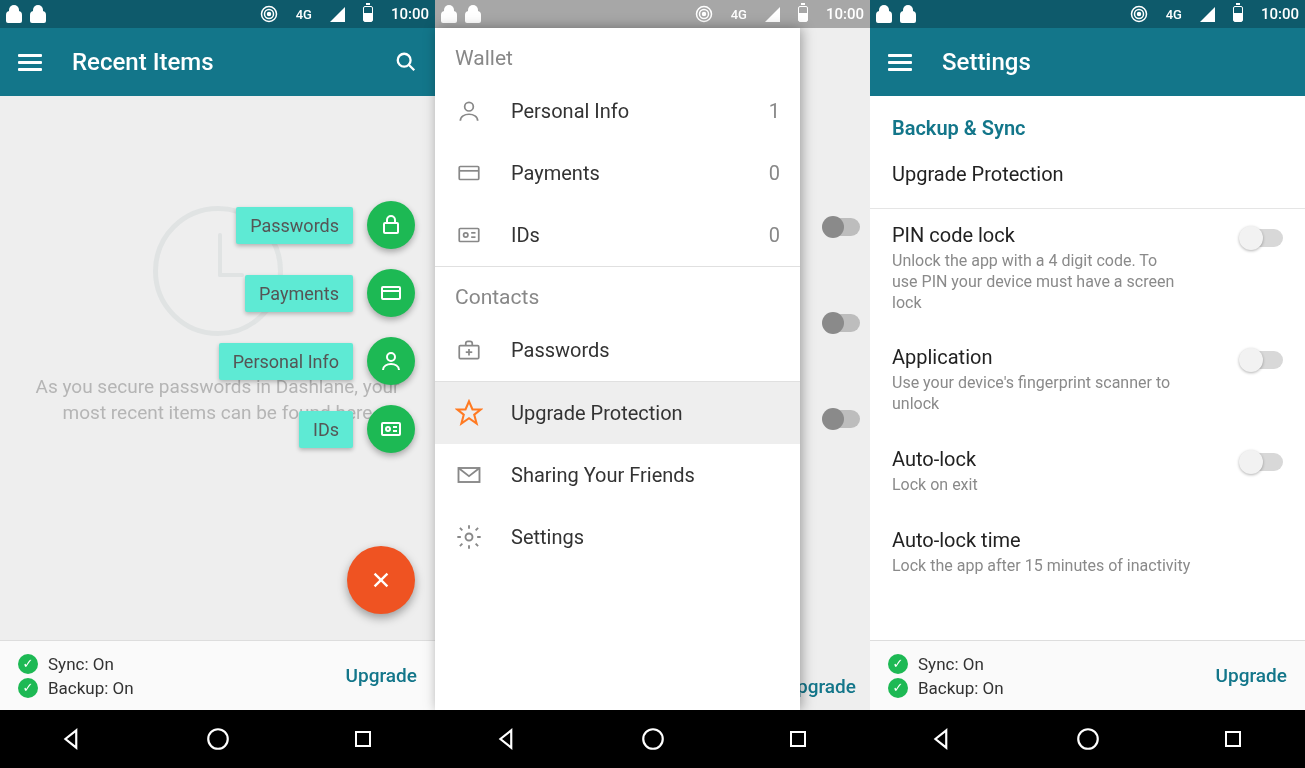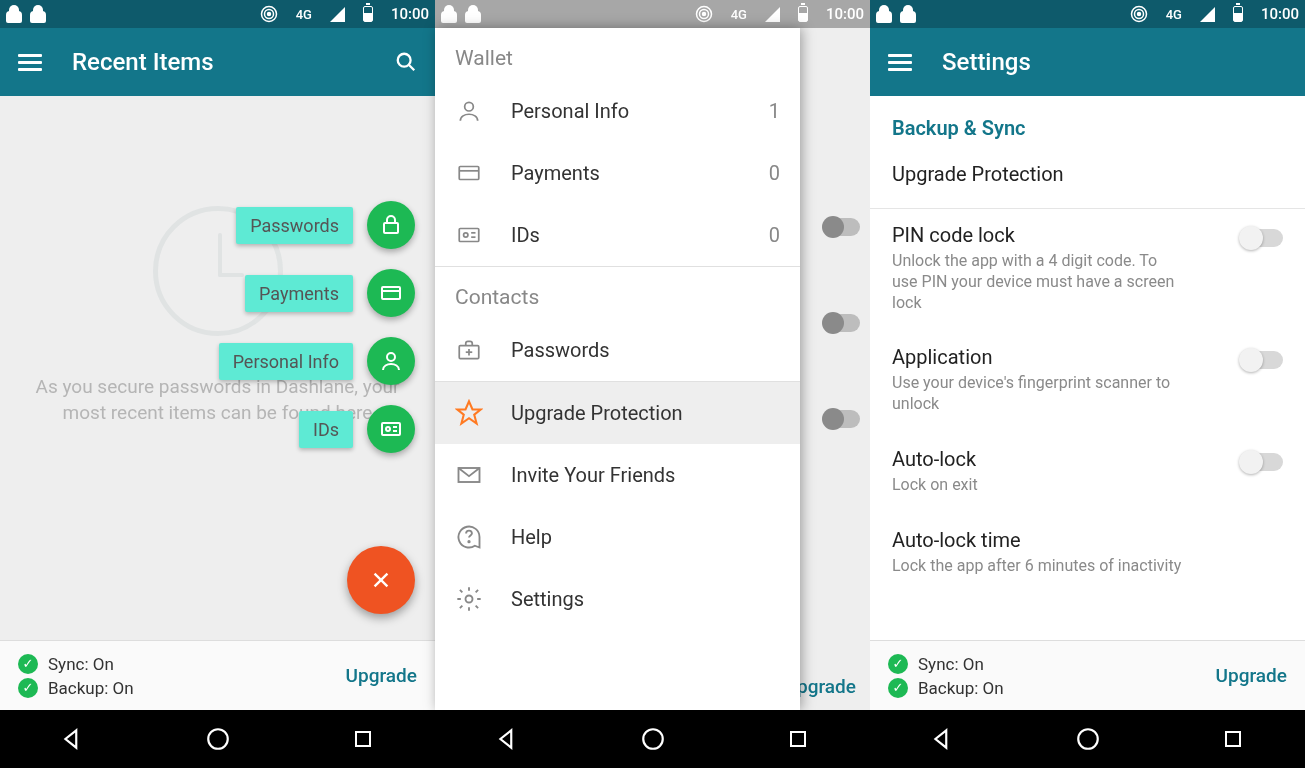--- a/index.html
+++ b/index.html
@@ -343,31 +343,21 @@
           </div>
         <span>Upgrade Protection</span>
       </div>
       <div class="drawer-item">
         <div class="drawer-icon">
             <svg width="28" height="28" viewBox="0 0 24 24" fill="none" stroke="currentColor" stroke-width="1.6">
               <rect x="3" y="6" width="18" height="12"></rect>
               <polyline points="3,6 12,13 21,6"></polyline>
             </svg>
           </div>
-        <span>Invite Your Friends</span>
-      </div>
-      <div class="drawer-item">
-        <div class="drawer-icon">
-            <svg width="28" height="28" viewBox="0 0 24 24" fill="none" stroke="currentColor" stroke-width="1.6">
-              <path d="M21 12a9 9 0 10-4 7.5L21 21z"></path>
-              <path d="M9.5 9a2.5 2.5 0 115 0c0 1.5-2.5 2-2.5 3.5"></path>
-              <circle cx="12" cy="16" r="0.6" fill="currentColor"></circle>
-            </svg>
-          </div>
-        <span>Help</span>
+        <span>Sharing Your Friends</span>
       </div>
       <div class="drawer-item">
         <div class="drawer-icon">
             <svg width="28" height="28" viewBox="0 0 24 24" fill="none" stroke="currentColor" stroke-width="1.6">
               <circle cx="12" cy="12" r="3"></circle>
               <path d="M12 2v3M12 19v3M4.2 4.2l2.1 2.1M17.7 17.7l2.1 2.1M2 12h3M19 12h3M4.2 19.8l2.1-2.1M17.7 6.3l2.1-2.1"></path>
             </svg>
           </div>
         <span>Settings</span>
       </div>
@@ -441,21 +431,21 @@
       <div class="setting-text">
         <div class="setting-title">Auto-lock</div>
         <div class="setting-sub">Lock on exit</div>
       </div>
       <div class="setting-toggle"></div>
     </div>
 
     <div class="setting-row">
       <div class="setting-text">
         <div class="setting-title">Auto-lock time</div>
-        <div class="setting-sub">Lock the app after 6 minutes of inactivity</div>
+        <div class="setting-sub">Lock the app after 15 minutes of inactivity</div>
       </div>
     </div>
   </div>
   <div class="bottom-strip">
     <div class="bs-left">
       <div class="bs-row">
           <div class="check-circ">✓</div>
           <span>Sync: On</span>
         </div>
       <div class="bs-row">

